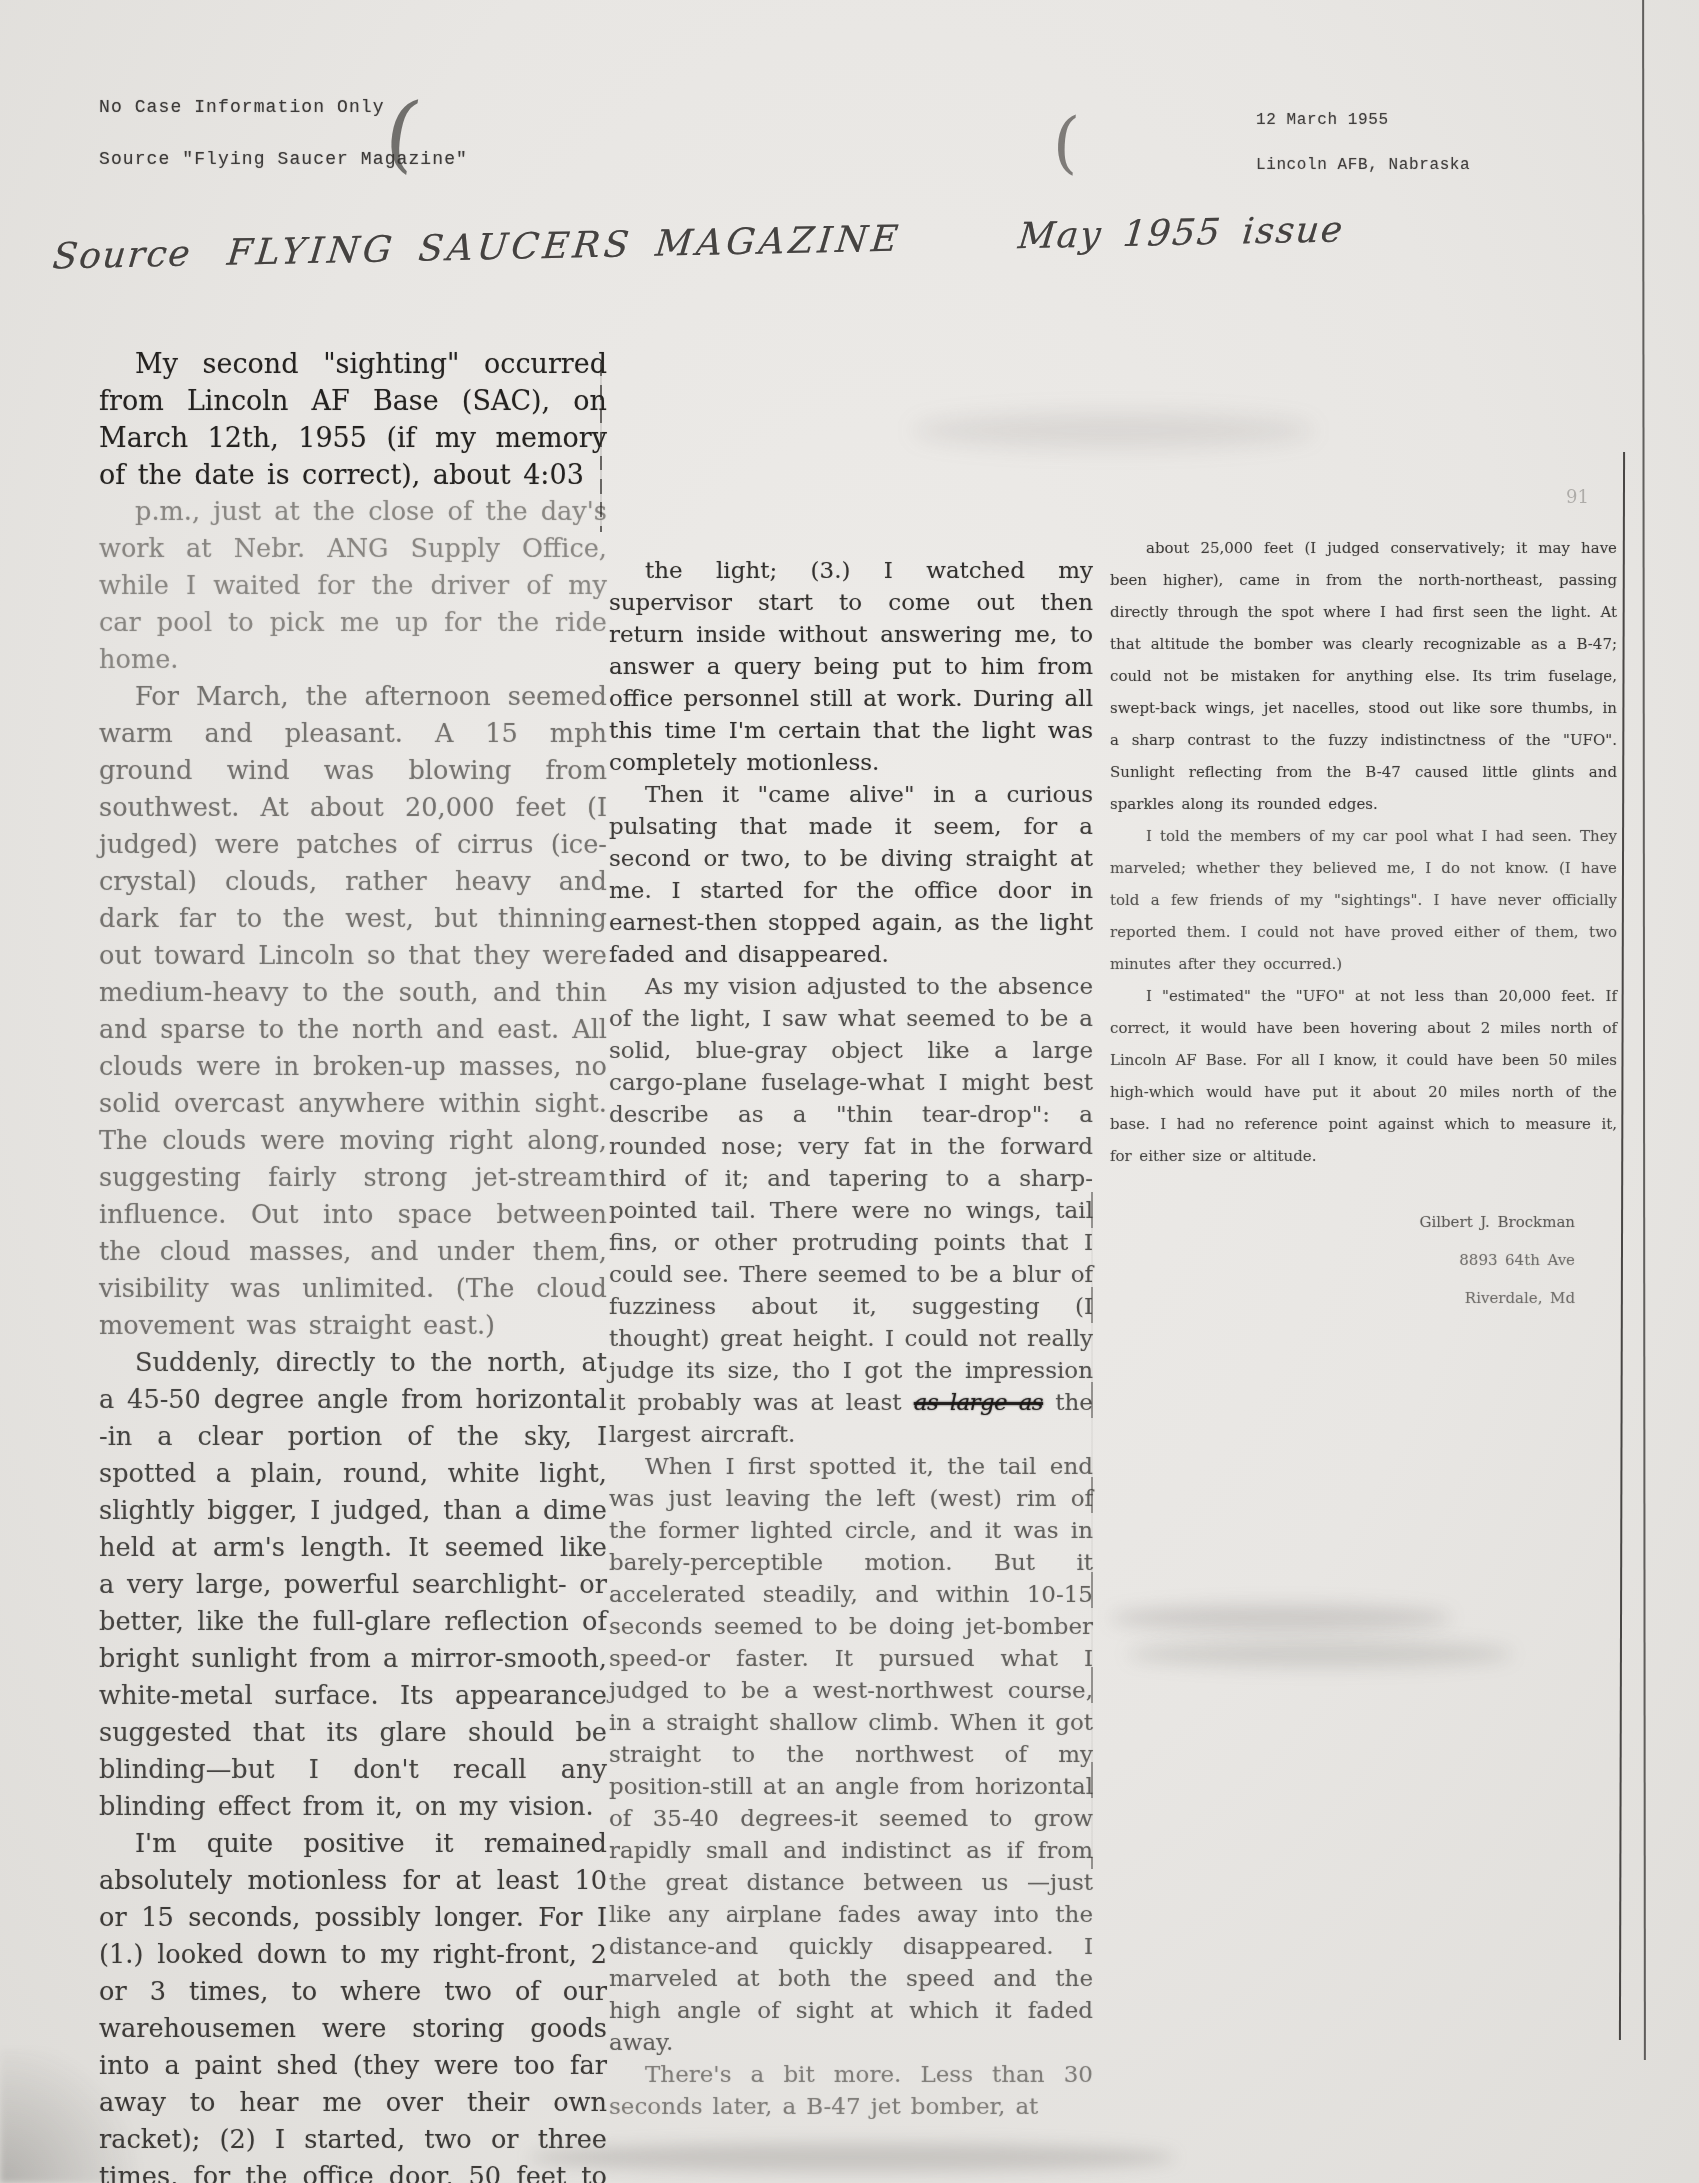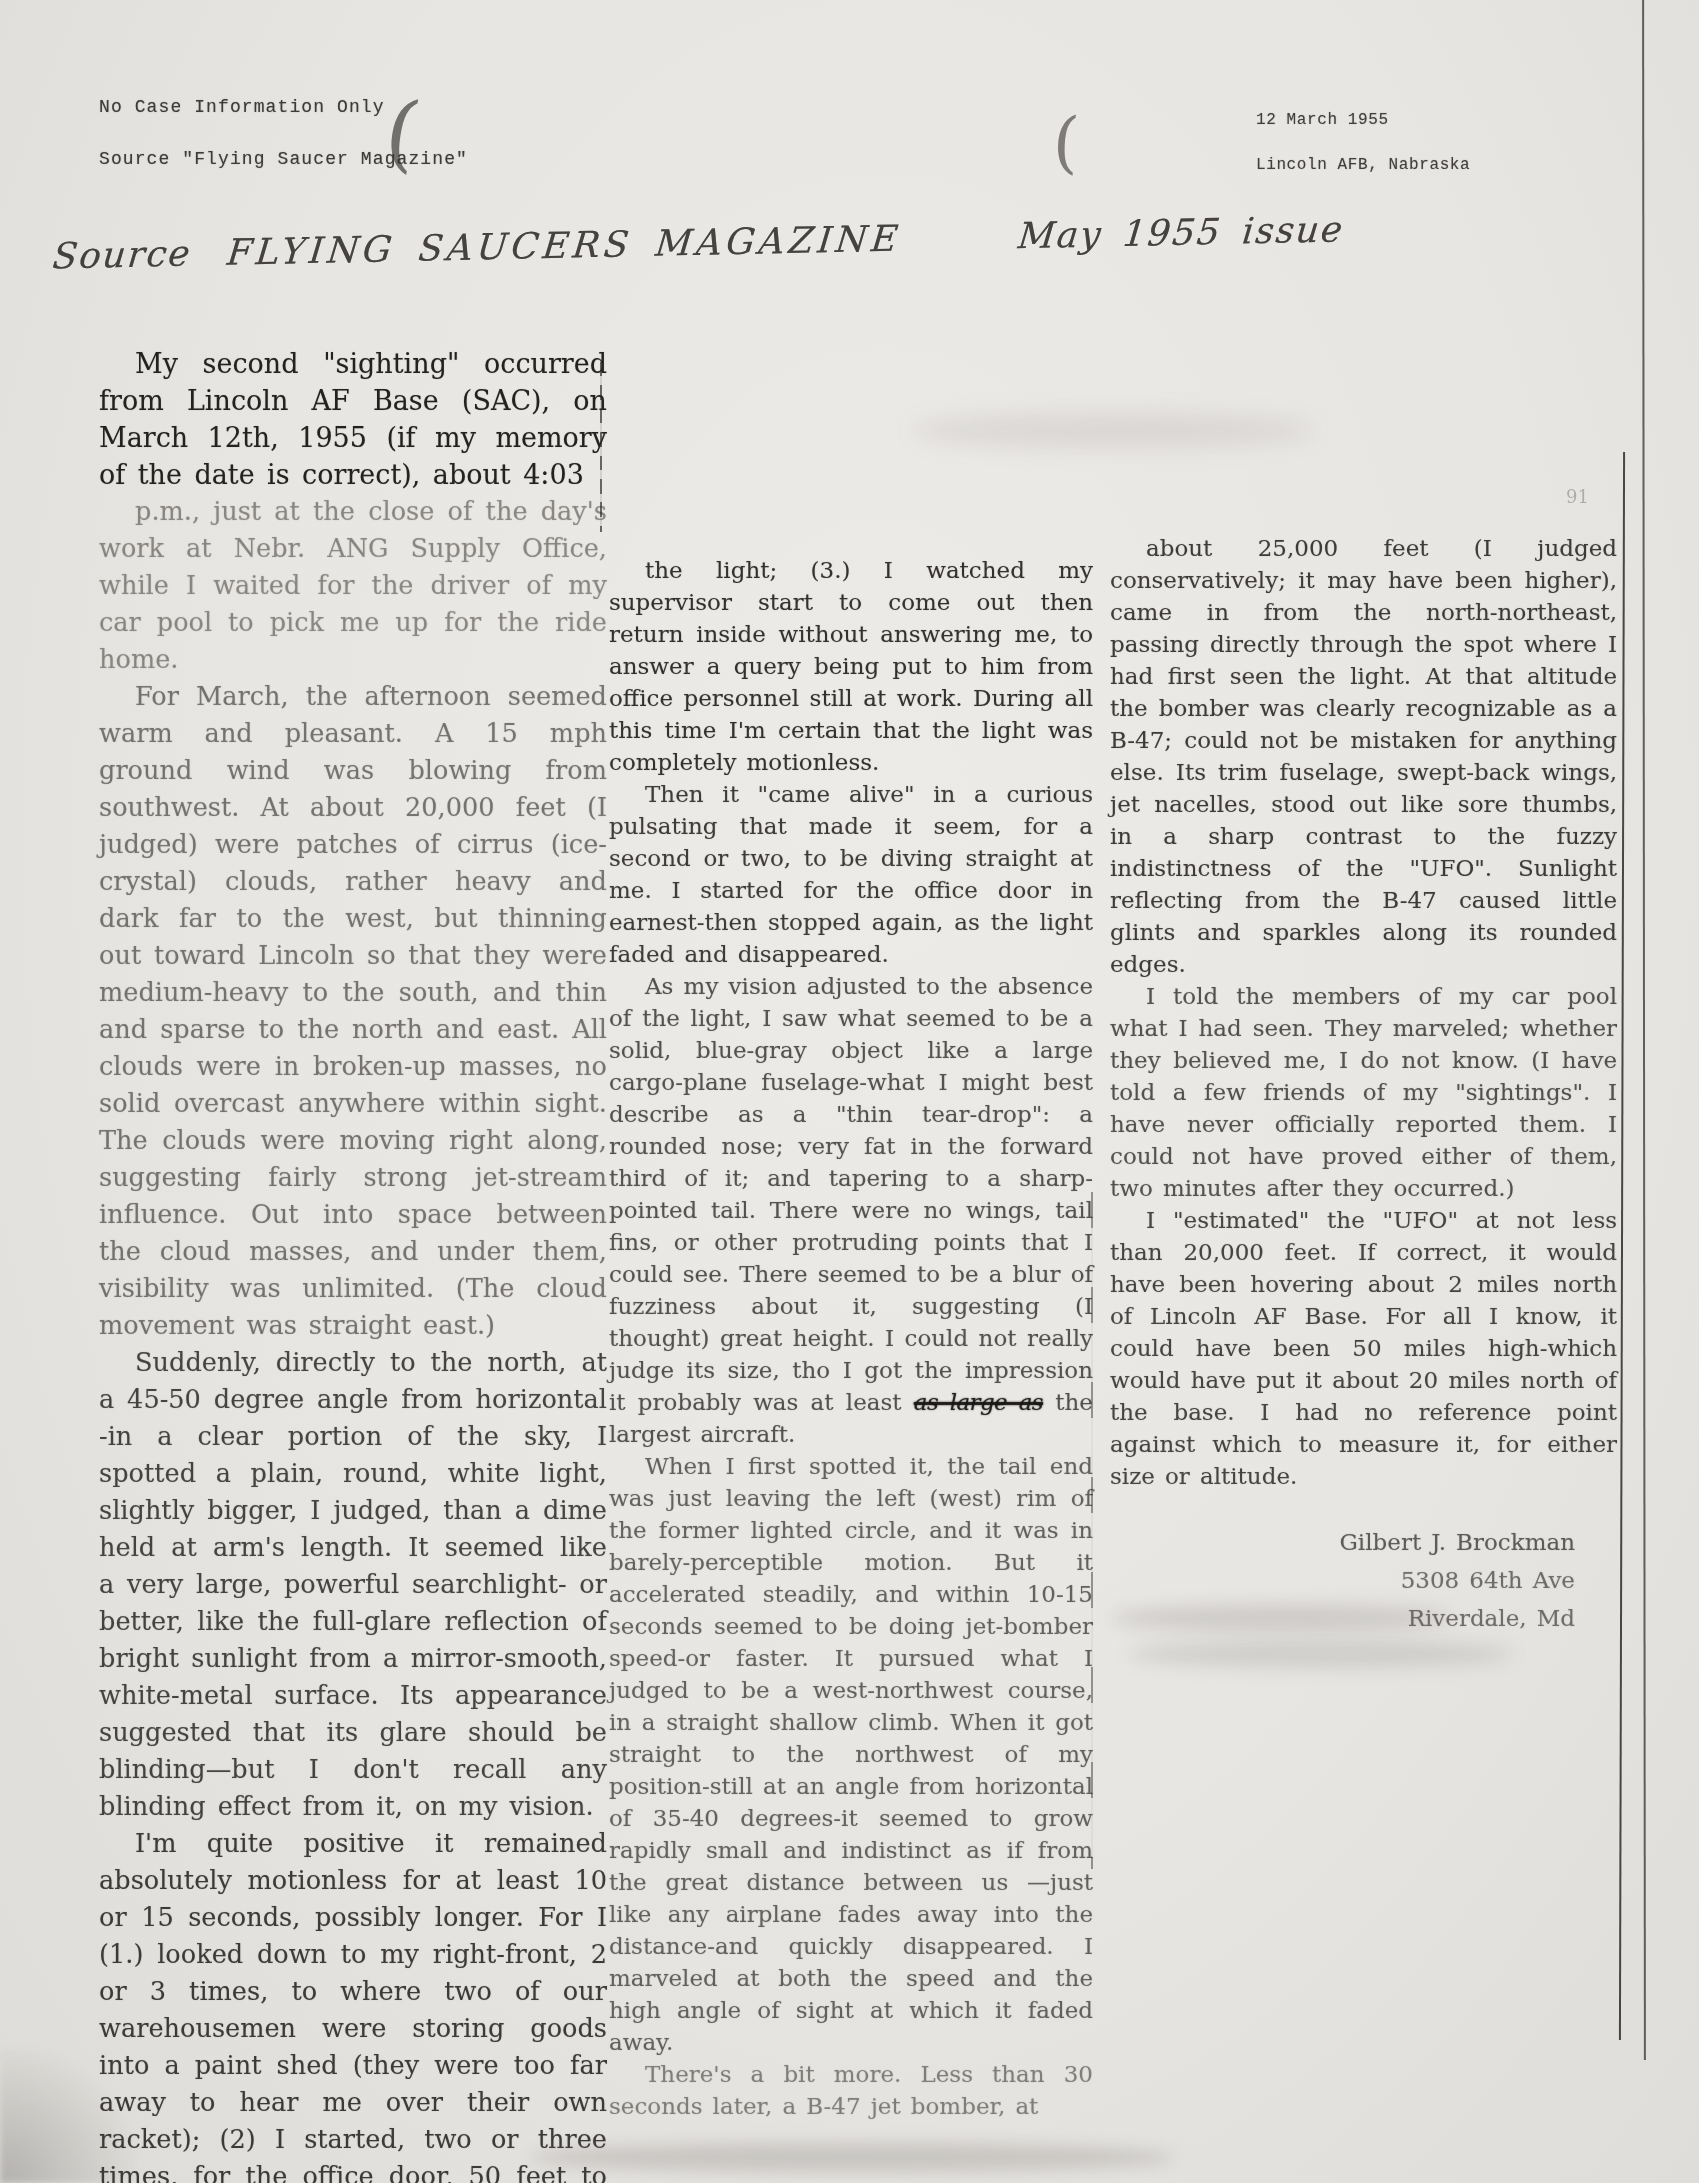--- a/index.html
+++ b/index.html
@@ -35,21 +35,21 @@
     font-size:23.4px;letter-spacing:6.7px;word-spacing:7.8px;color:rgba(38,36,33,.85);
     text-shadow:0 0 1.1px rgba(38,36,33,.4);}
   .page-num{position:absolute;left:1566px;top:486px;font-size:18px;
     color:rgba(70,66,62,.35);filter:blur(0.6px);}
 
   .col{position:absolute;text-align:justify;text-shadow:0 0 1.1px rgba(40,38,35,.32);}
   .col p{margin:0;text-indent:36px;}
   .col-left{left:99px;top:345px;width:508px;font-size:25.6px;line-height:37px;word-spacing:3.9px;}
   .col-left .lead{font-size:27px;}
   .col-mid{left:609px;top:554px;width:484px;font-size:23px;line-height:32px;word-spacing:2.8px;}
-  .col-right{left:1110px;top:532px;width:507px;font-size:23px;line-height:32px;word-spacing:2.8px;}
+  .col-right{left:1110px;top:532px;width:507px;font-size:15px;line-height:32px;word-spacing:2.8px;}
 
   
   .t95{color:rgba(28,26,24,.95);}
   .t85{color:rgba(30,28,26,.86);}
   .t80{color:rgba(32,30,27,.80);}
   .t75{color:rgba(33,31,28,.74);}
   .t70{color:rgba(35,33,30,.66);}
   .t60{color:rgba(40,37,34,.56);filter:blur(0.2px);}
   .t45{color:rgba(48,45,41,.46);filter:blur(0.4px);}
   .t35{color:rgba(52,49,45,.38);filter:blur(0.4px);}
@@ -117,21 +117,21 @@
     </div>
 
   <div class="col col-right">
     <div>
         <p class="t80">about 25,000 feet (I judged conservatively; it may have been higher), came in from the north-northeast, passing directly through the spot where I had first seen the light. At that altitude the bomber was clearly recognizable as a B-47; could not be mistaken for anything else. Its trim fuselage, swept-back wings, jet nacelles, stood out like sore thumbs, in a sharp contrast to the fuzzy indistinctness of the "UFO". Sunlight reflecting from the B-47 caused little glints and sparkles along its rounded edges.</p>
         <p class="t70">I told the members of my car pool what I had seen. They marveled; whether they believed me, I do not know. (I have told a few friends of my "sightings". I have never officially reported them. I could not have proved either of them, two minutes after they occurred.)</p>
         <p class="t75">I "estimated" the "UFO" at not less than 20,000 feet. If correct, it would have been hovering about 2 miles north of Lincoln AF Base. For all I know, it could have been 50 miles high-which would have put it about 20 miles north of the base. I had no reference point against which to measure it, for either size or altitude.</p>
       </div>
     <div class="sig">
       <div class="sig-line">Gilbert J. Brockman</div>
-      <div class="sig-line addr">5308 64th Ave</div>
+      <div class="sig-line addr">8893 64th Ave</div>
       <div class="sig-line addr">Riverdale, Md</div>
     </div>
   </div>
 
   <div class="rule rule-a"></div>
   <div class="rule rule-mid"></div>
   <div class="rule rule-r1"></div>
   <div class="rule rule-r2"></div>
 
   <div class="smudge sm1"></div>

